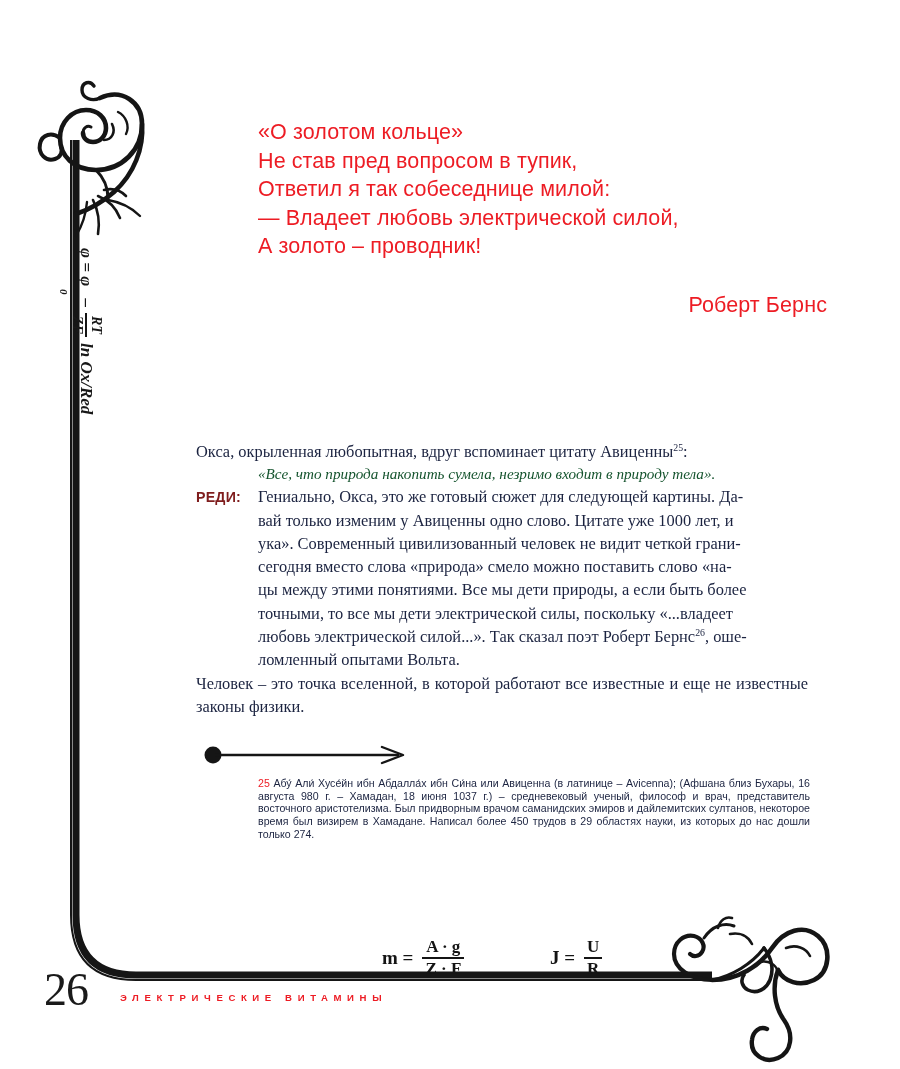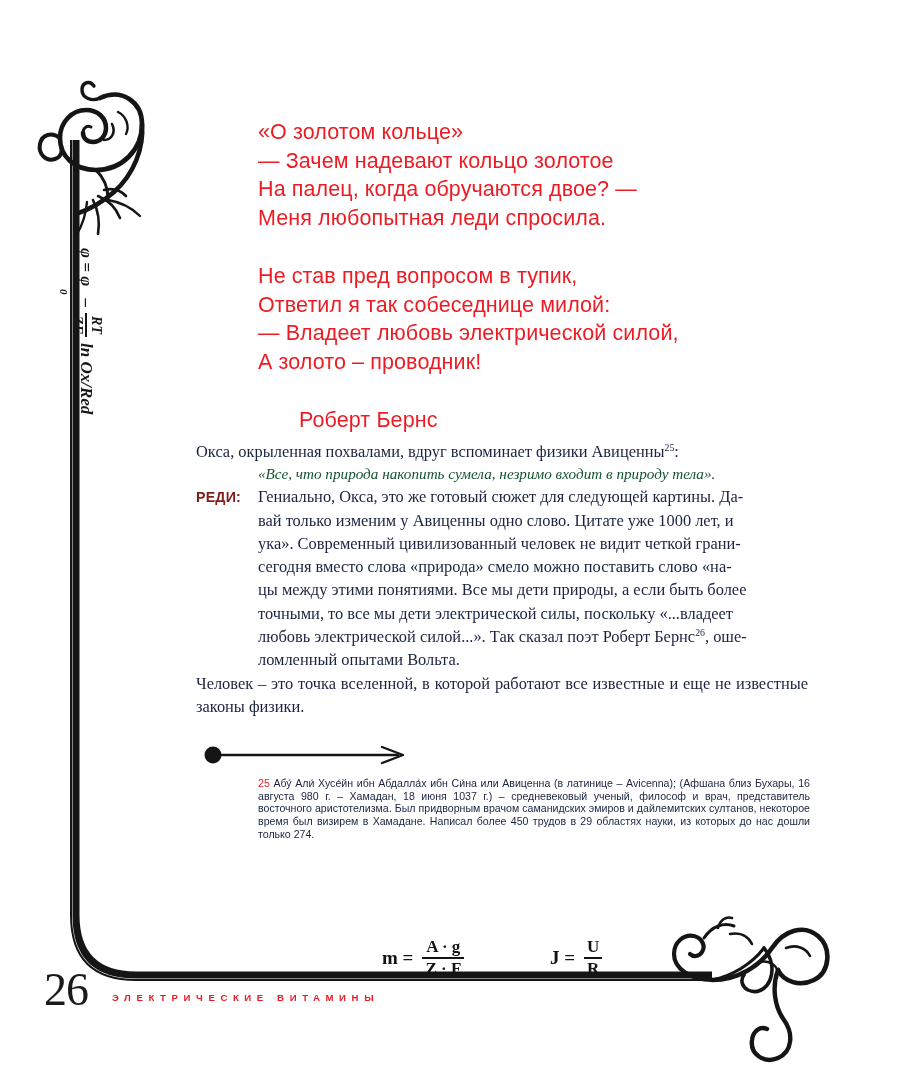--- a/index.html
+++ b/index.html
@@ -38,24 +38,23 @@
     font-size: 21.5px;
     line-height: 28.5px;
     letter-spacing: .1px;
   }
   .poem-title {
     font-size: 21.5px;
   }
   .poem-stanza { margin-bottom: 30px; }
   .poem-line { white-space: pre; }
   .poem-author {
-    text-align: left;
+    text-align: right;
     margin-top: 6px;
     padding-right: 1px;
-    margin-left: 41px;
   }
 
   
   .prose {
     position: absolute;
     left: 196px;
     top: 440px;
     width: 612px;
     color: #1b2340;
     font-family: "Liberation Serif", serif;
@@ -153,21 +152,21 @@
     position: absolute;
     left: 44px;
     top: 963px;
     font-family: "Liberation Serif", serif;
     font-size: 46px;
     color: #1a1a1a;
     letter-spacing: -1px;
   }
   #running-footer {
     position: absolute;
-    left: 112px;
+    left: 120px;
     top: 992px;
     font-family: "Liberation Sans", sans-serif;
     font-size: 9.6px;
     font-weight: bold;
     color: #ED1C24;
     letter-spacing: 5.6px;
   }
 
   
   #margin-formula {
@@ -244,38 +243,33 @@
     <span class="frac">
       <span class="num">RT</span>
       <span class="den">ZF</span>
     </span>
     <span style="margin-left:6px">ln Ox/Red</span>
   </div>
 
   <div class="poem">
     <div class="poem-title">«О золотом кольце»</div>
 
-    <div class="poem-stanza">
-      <div class="poem-line">— Зачем надевают кольцо золотое</div>
-      <div class="poem-line">На палец, когда обручаются двое? —</div>
-      <div class="poem-line">Меня любопытная леди спросила.</div>
-    </div>
 
     <div class="poem-stanza">
       <div class="poem-line">Не став пред вопросом в тупик,</div>
       <div class="poem-line">Ответил я так собеседнице милой:</div>
       <div class="poem-line">— Владеет любовь электрической силой,</div>
       <div class="poem-line">А золото – проводник!</div>
     </div>
 
     <div class="poem-author">Роберт Бернс</div>
   </div>
 
   <div class="prose">
-    <p class="p-intro"><span>Окса, окрыленная похвалами, вдруг вспоминает физики Авиценны</span><sup>25</sup><span>:</span></p>
+    <p class="p-intro"><span>Окса, окрыленная любопытная, вдруг вспоминает цитату Авиценны</span><sup>25</sup><span>:</span></p>
 
     <p class="p-quote">«Все, что природа накопить сумела, незримо входит в природу тела».</p>
 
     <div class="dialog-row">
       <span class="speaker">РЕДИ:</span>
       <p class="dialog-text">Гениально, Окса, это же готовый сюжет для следующей картины. Да-</p>
       <p class="dialog-text">вай только изменим у Авиценны одно слово. Цитате уже 1000 лет, и</p>
       <p class="dialog-text">ука». Современный цивилизованный человек не видит четкой грани-</p>
       <p class="dialog-text">сегодня вместо слова «природа» смело можно поставить слово «на-</p>
       <p class="dialog-text">цы между этими понятиями. Все мы дети природы, а если быть более</p>

